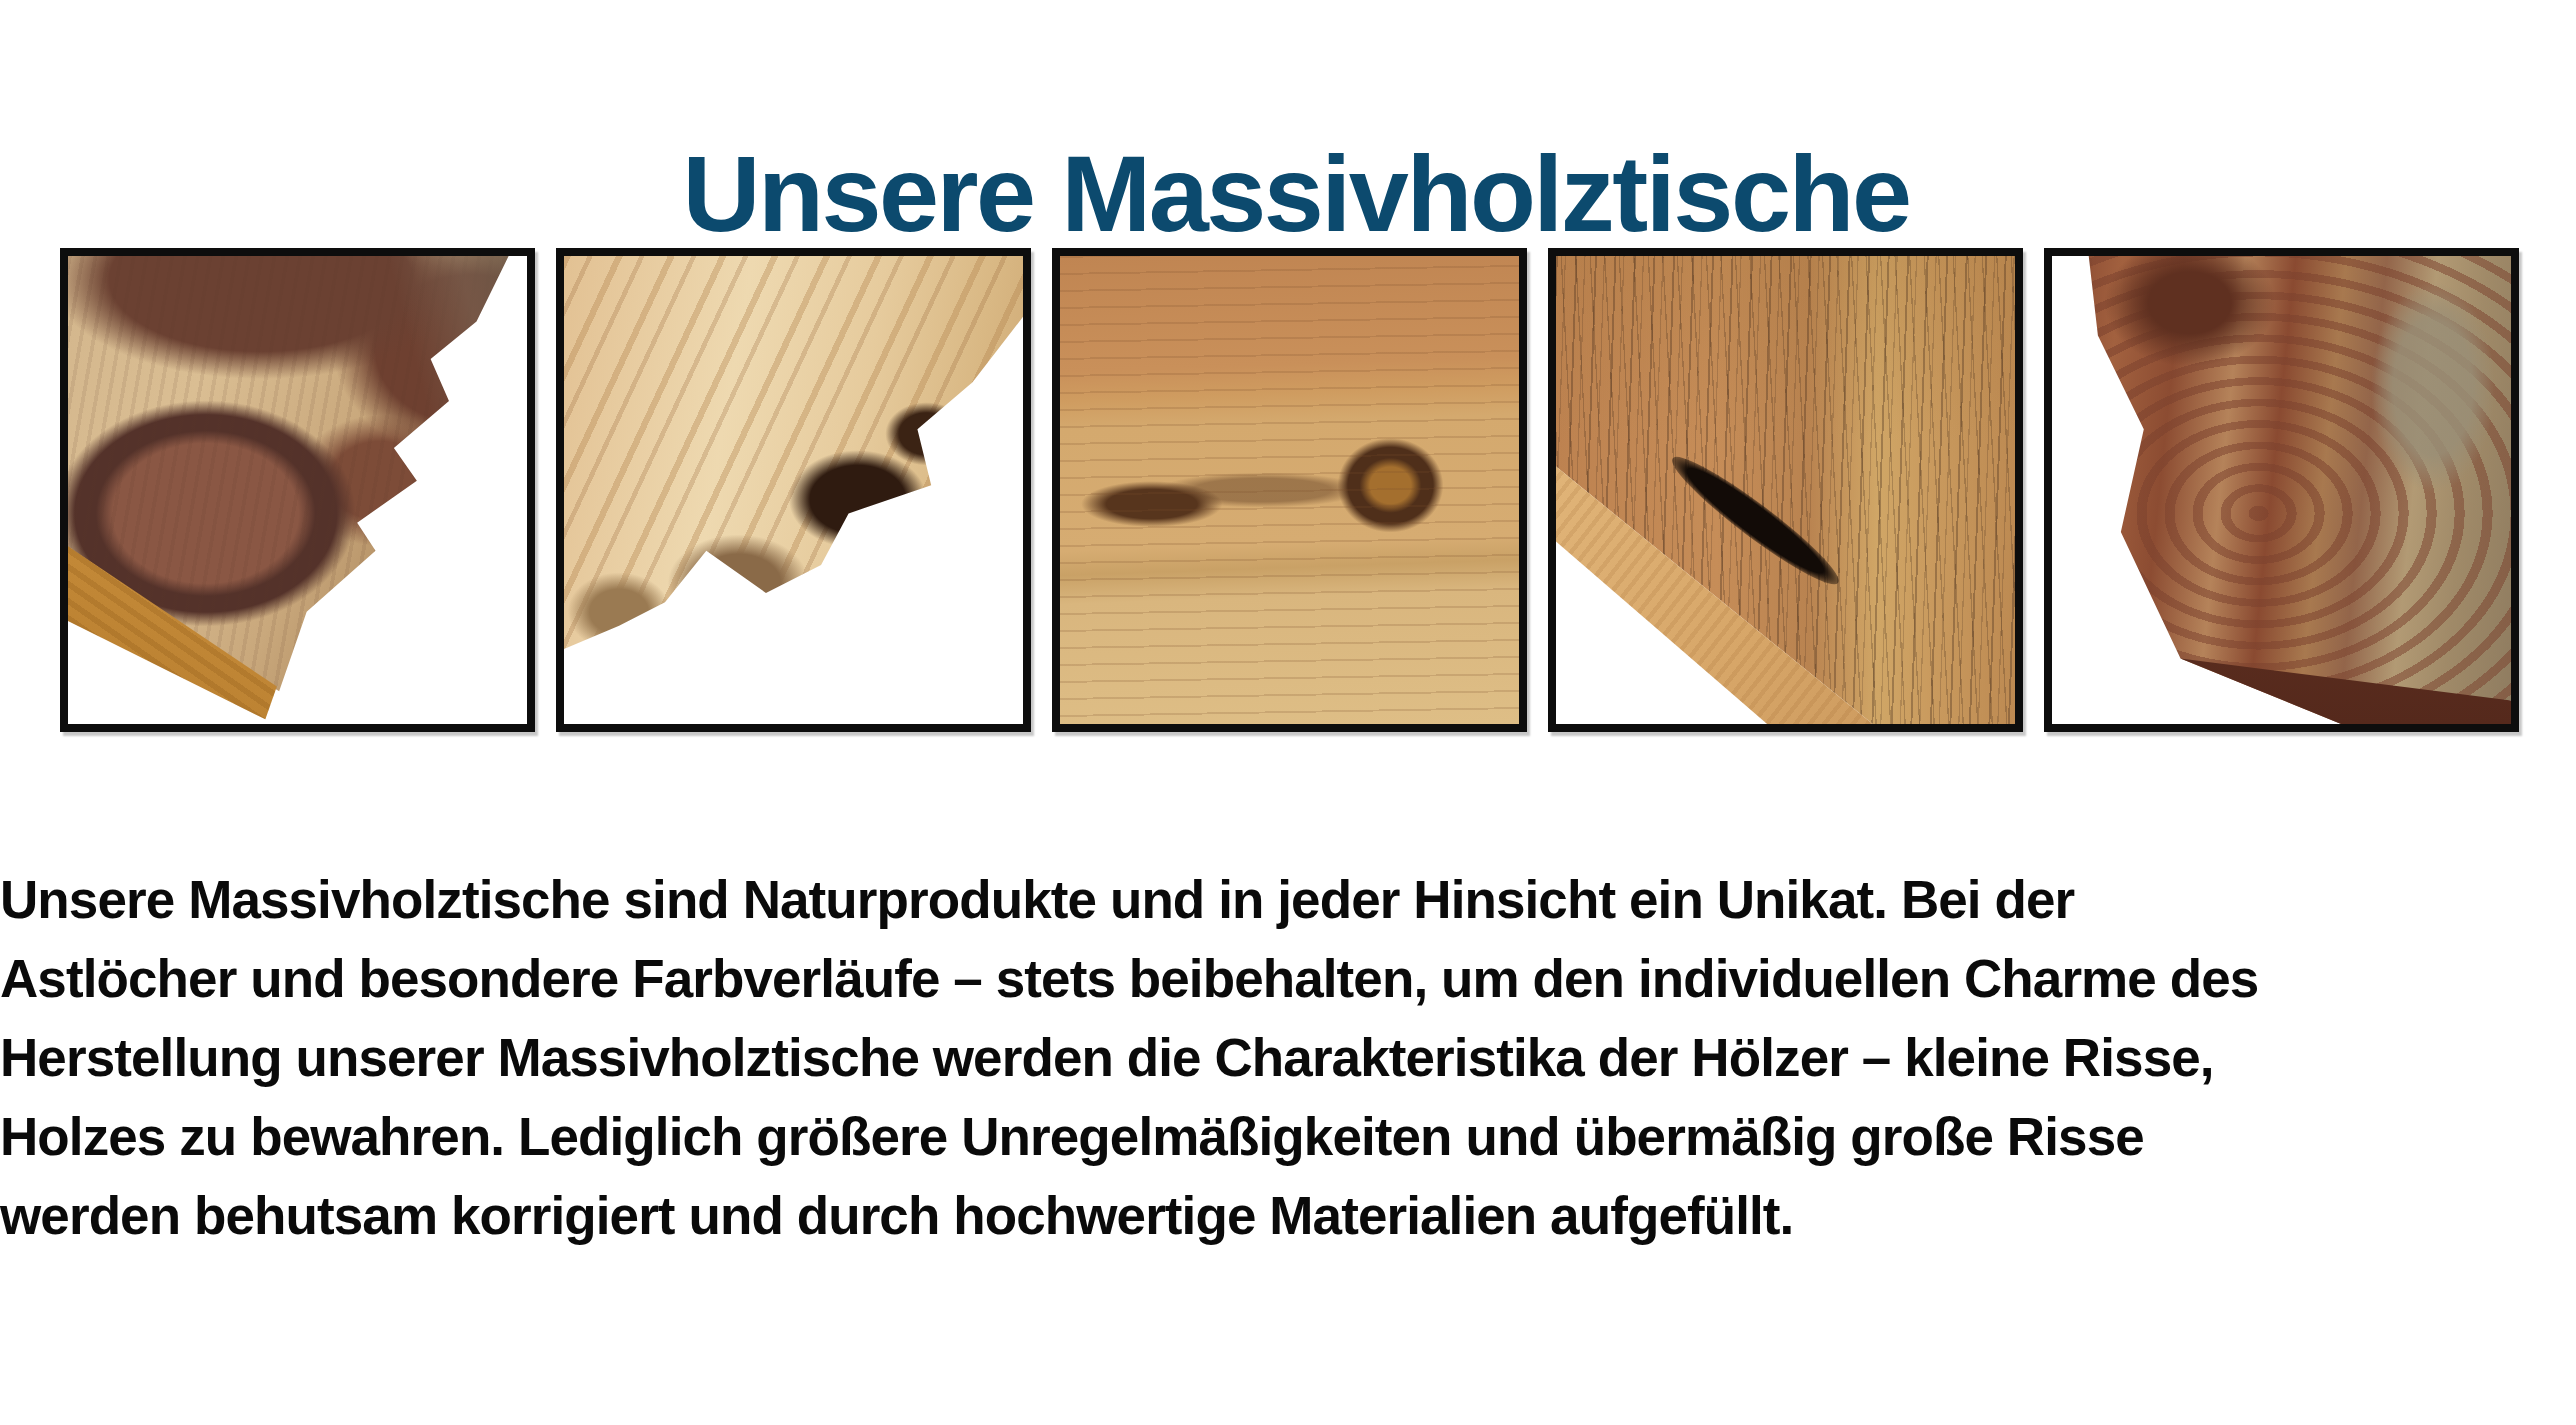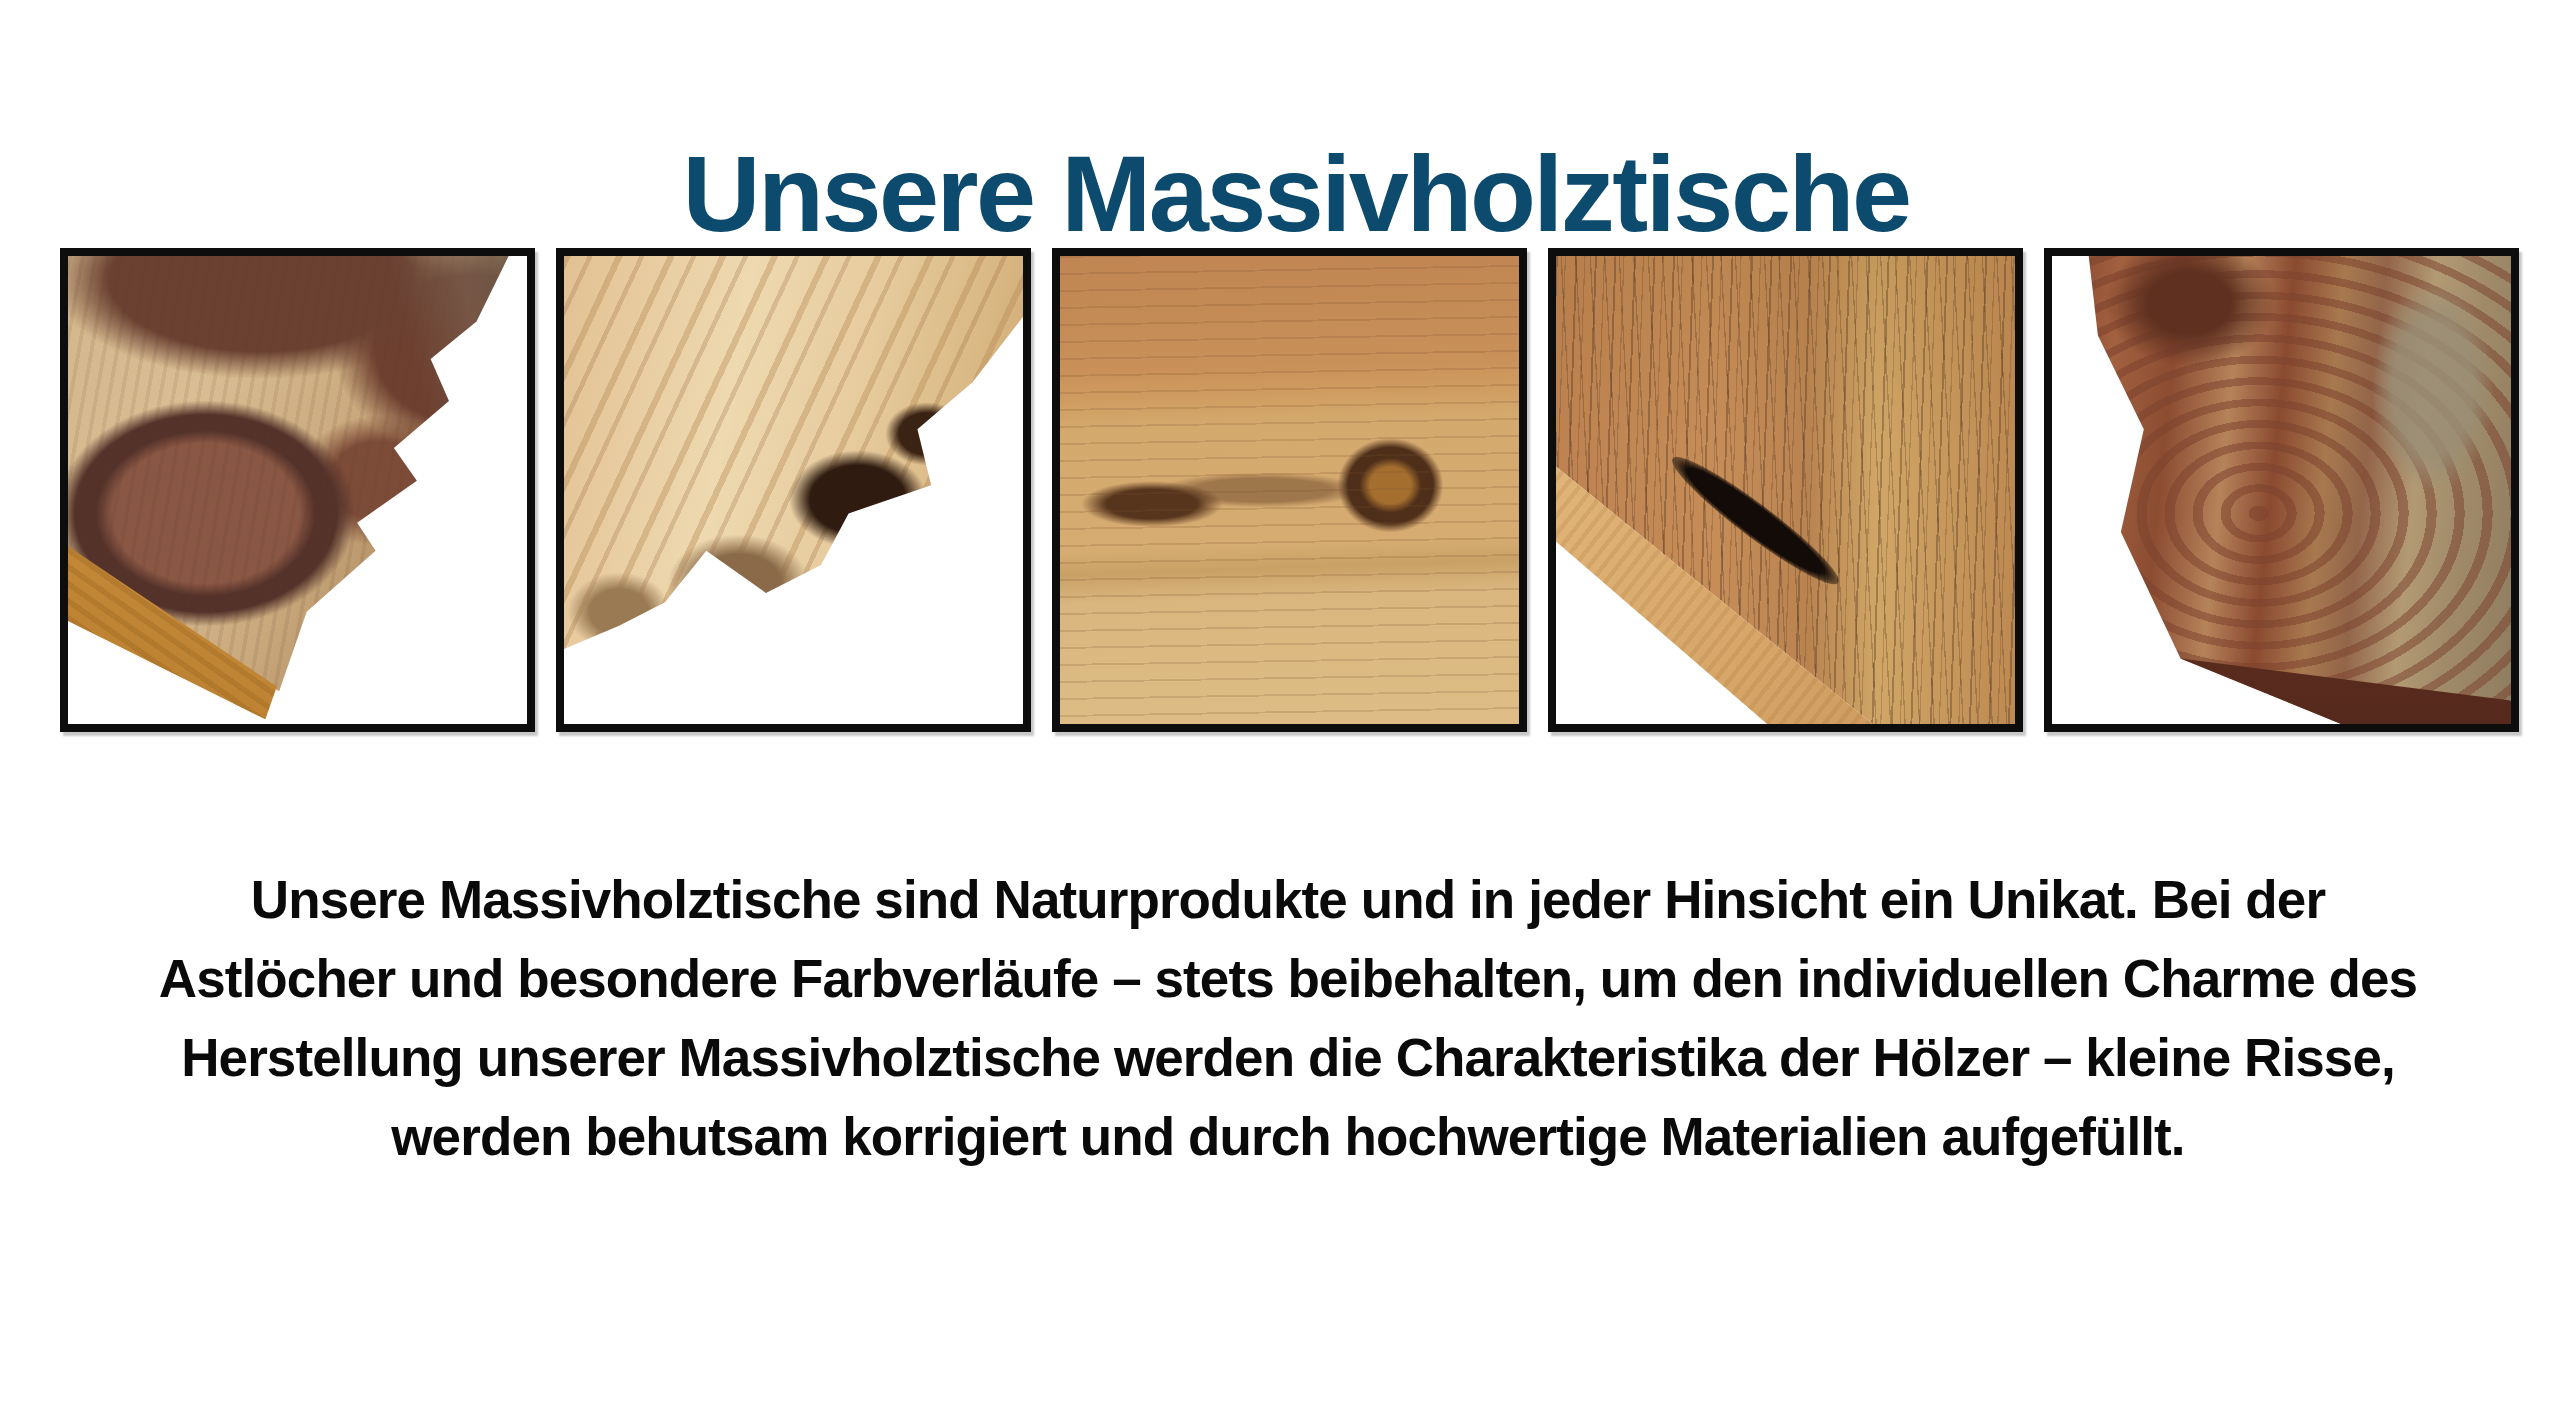--- a/index.html
+++ b/index.html
@@ -112,21 +112,21 @@
     filter:drop-shadow(-3.1px 3.8px 5px rgba(70,40,25,0.30));
   }
   .t5-edge{
     clip-path:polygon(28% 86%,100% 95%,100% 100%,63% 100%);
     background:linear-gradient(180deg,#6b3a28 0%,#55291c 100%);
   }
 
   
   .description{
     position:absolute;top:860px;left:0;width:100%;
-    text-align:center;color:#0a0a0a;
+    text-align:left;color:#0a0a0a;
     font-size:53px;line-height:79px;font-weight:700;
     letter-spacing:-0.9px;
   }
   .description .line{white-space:nowrap;}
 </style>
 </head>
 <body>
 
 <h1 class="title">Unsere Massivholztische</h1>
 
@@ -165,15 +165,16 @@
       <div class="layer t5-edge"></div>
     </div>
   </div>
 
 </div>
 
 <div class="description">
   <div class="line">Unsere Massivholztische sind Naturprodukte und in jeder Hinsicht ein Unikat. Bei der</div>
   <div class="line">Astlöcher und besondere Farbverläufe – stets beibehalten, um den individuellen Charme des</div>
   <div class="line">Herstellung unserer Massivholztische werden die Charakteristika der Hölzer – kleine Risse,</div>
+  <div class="line">Holzes zu bewahren. Lediglich größere Unregelmäßigkeiten und übermäßig große Risse</div>
   <div class="line">werden behutsam korrigiert und durch hochwertige Materialien aufgefüllt.</div>
 </div>
 
 
 </body></html>

